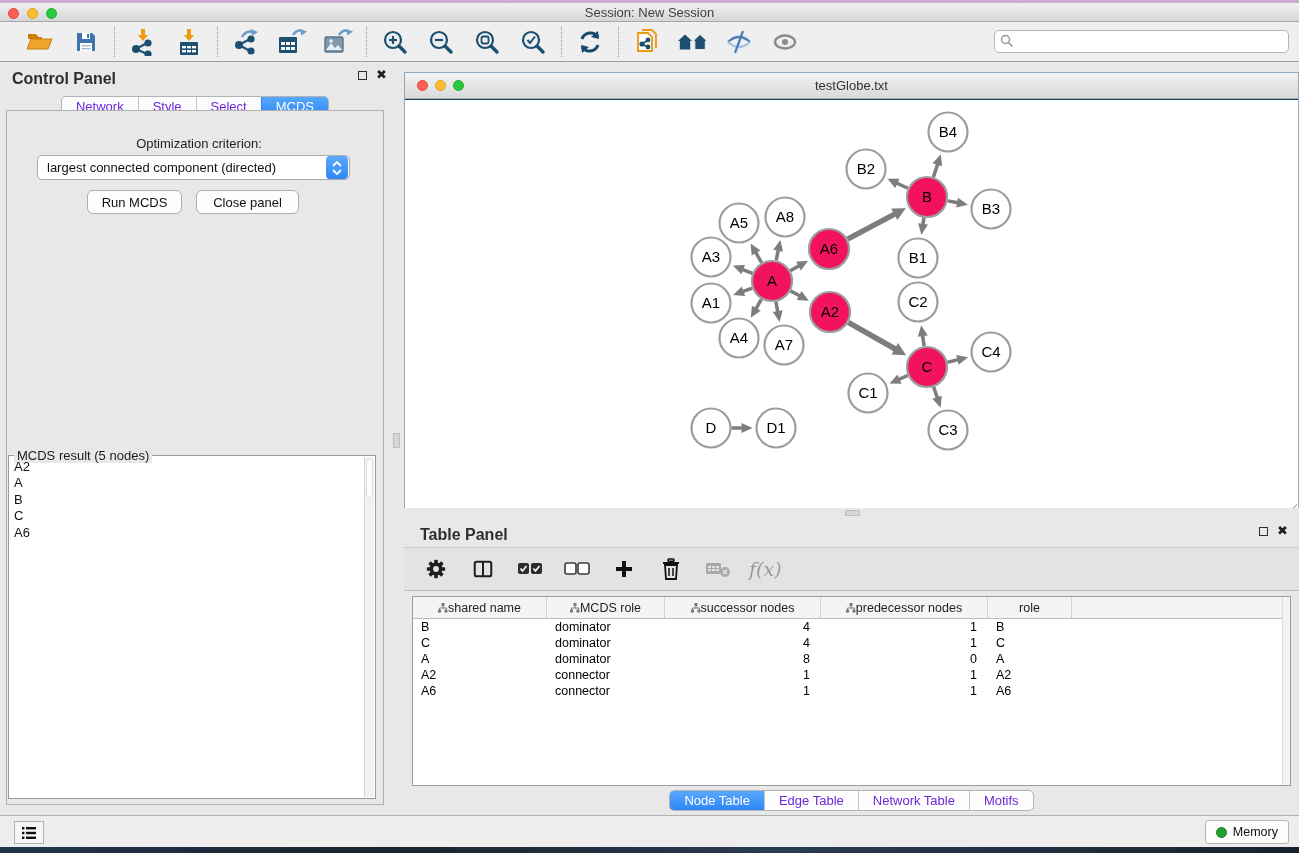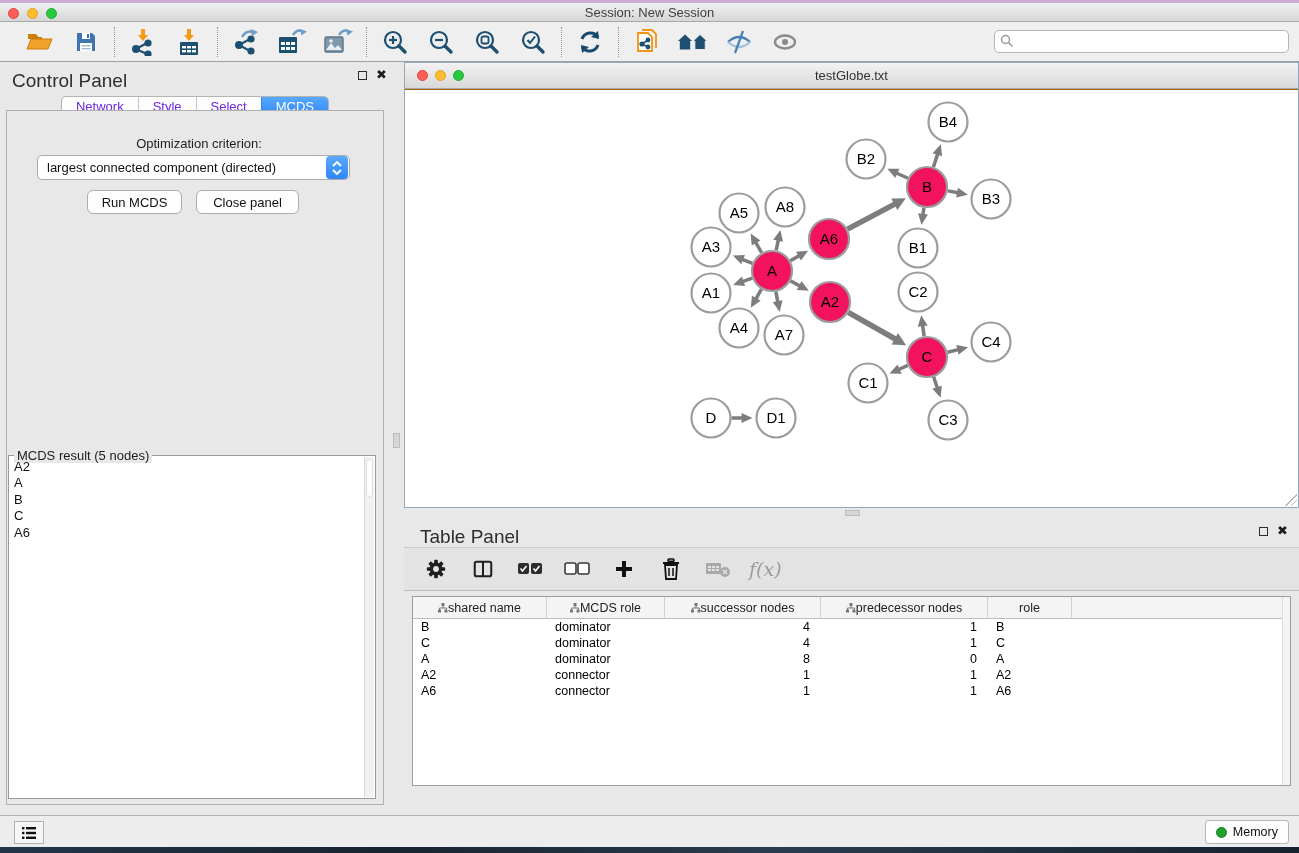--- a/index.html
+++ b/index.html
@@ -23,21 +23,21 @@
   .tb-group{display:flex;align-items:center;gap:14px;padding:0 12px;}
   .tb-sep{width:1px;height:30px;border-left:1px dotted #999;}
   .icon-btn{width:32px;height:32px;display:flex;align-items:center;justify-content:center;}
   .search-wrap{margin-left:auto;margin-right:10px;position:relative;}
   .search-input{width:295px;height:23px;border:1px solid #b5b5b5;border-radius:5px;
     background:#fff;padding:0 6px 0 24px;font-size:12px;outline:none;}
   .search-glass{position:absolute;left:6px;top:4px;}
   
   .control-panel{position:absolute;left:0;top:62px;width:390px;height:753px;background:#e8e8e8;}
   .panel-header{position:relative;height:28px;}
-  .panel-header .ph-title{position:absolute;left:12px;top:8px;font-size:19px;color:#2e2e2e;}
+  .panel-header .ph-title{position:absolute;left:12px;top:8px;font-size:16px;color:#2e2e2e;font-weight:bold;}
   .float-ico{position:absolute;top:9px;width:9px;height:9px;border:1.6px solid #2e2e2e;}
   .close-ico{position:absolute;top:5px;font-size:13px;font-weight:bold;color:#1d1d1d;}
   .seg-tabs{display:flex;height:21px;border:1px solid #b3b3b3;border-radius:5px;
     background:#fdfdfd;overflow:hidden;font-size:13px;}
   .seg{display:flex;align-items:center;justify-content:center;padding:0 14px;color:#6d28d9;
     border-left:1px solid #c3c3c3;white-space:nowrap;cursor:default;}
   .seg:first-child{border-left:none;}
   .seg.active{background:linear-gradient(#58a8fd,#2f87f8);color:#fff;border-left-color:#2f87f8;}
   .cp-tabs{position:absolute;left:0;top:34px;width:100%;display:flex;justify-content:center;}
   .cp-inner{position:absolute;left:6px;top:48px;width:378px;height:695px;
@@ -58,22 +58,22 @@
     font-size:13px;color:#111;}
   .result-list .li{height:16.4px;line-height:16.4px;padding-left:4px;}
   .vscroll{position:absolute;right:1px;top:1px;bottom:1px;width:10px;background:#f1f1f1;border-left:1px solid #d8d8d8;}
   .vscroll .thumb{position:absolute;left:1px;right:1px;top:2px;height:38px;background:#fdfdfd;border:1px solid #e0e0e0;border-radius:4px;}
   
   .v-splitter{position:absolute;left:390px;top:62px;width:14px;height:753px;background:#e8e8e8;}
   .v-grip{position:absolute;left:3px;top:371px;width:7px;height:15px;background:#d6d6d6;border:1px solid #bdbdbd;}
   .h-splitter{position:absolute;left:404px;top:508px;width:895px;height:10px;background:#e8e8e8;}
   .h-grip{position:absolute;left:441px;top:2px;width:15px;height:6px;background:#d6d6d6;border:1px solid #bdbdbd;}
   
-  .net-frame{position:absolute;left:404px;top:62px;width:895px;height:446px;
-    border:1px solid #93a7bd;background:#a16207;}
+  .net-frame{position:absolute;left:404px;top:72px;width:895px;height:446px;
+    border:1px solid #93a7bd;background:#0c4a6e;}
   .net-titlebar{position:absolute;left:0;top:0;right:0;height:26px;
     background:linear-gradient(#f2f2f2,#d9d9d9);border-bottom:1px solid #ababab;}
   .net-titlebar .title{position:absolute;left:0;right:0;top:5px;text-align:center;font-size:13px;color:#333;}
   .net-canvas{position:absolute;left:0;top:27px;right:0;bottom:0;background:#fff;overflow:hidden;}
   .resize-grip{position:absolute;right:1px;bottom:1px;width:12px;height:12px;
     background:
       linear-gradient(135deg,transparent 50%,#b9b9b9 50%,#b9b9b9 56%,transparent 56%,transparent 72%,#b9b9b9 72%,#b9b9b9 78%,transparent 78%) ;}
   
   .table-panel{position:absolute;left:404px;top:518px;width:895px;height:294px;background:#e8e8e8;}
   .tp-toolbar{position:absolute;left:0;top:29px;width:100%;height:44px;background:#e3e3e3;
@@ -604,20 +604,28 @@
           <div class="trow">
             <div class="td">A6</div>
             <div class="td">connector</div>
             <div class="td right">1</div>
             <div class="td right">1</div>
             <div class="td">A6</div>
           </div>
         </div>
       <div class="table-vscroll"></div>
     </div>
+    <div class="tp-tabs">
+      <div class="seg-tabs">
+          <div class="seg active">Node Table</div>
+          <div class="seg">Edge Table</div>
+          <div class="seg">Network Table</div>
+          <div class="seg">Motifs</div>
+        </div>
+    </div>
   </div>
 
   <div class="statusbar">
     <span class="list-btn">
       <svg width="16" height="14" viewBox="0 0 16 14">
           <g fill="#111">
             <rect x="1" y="1" width="2.4" height="2.4"></rect>
             <rect x="5" y="1" width="10" height="2.4"></rect>
             <rect x="1" y="5.8" width="2.4" height="2.4"></rect>
             <rect x="5" y="5.8" width="10" height="2.4"></rect>

